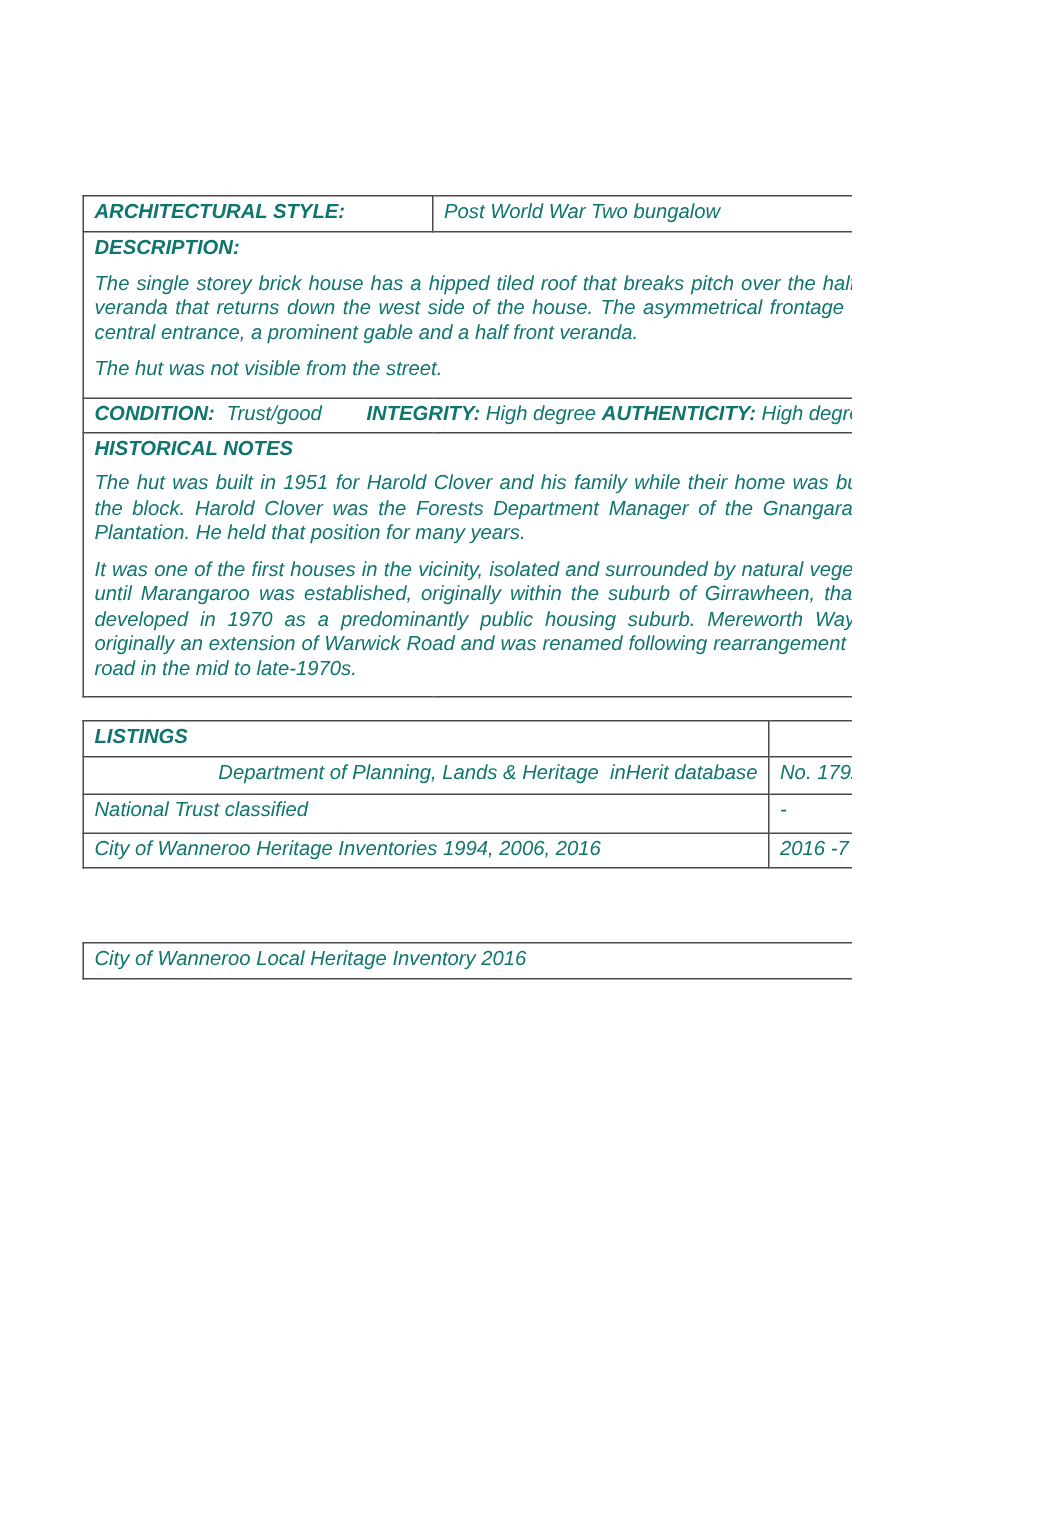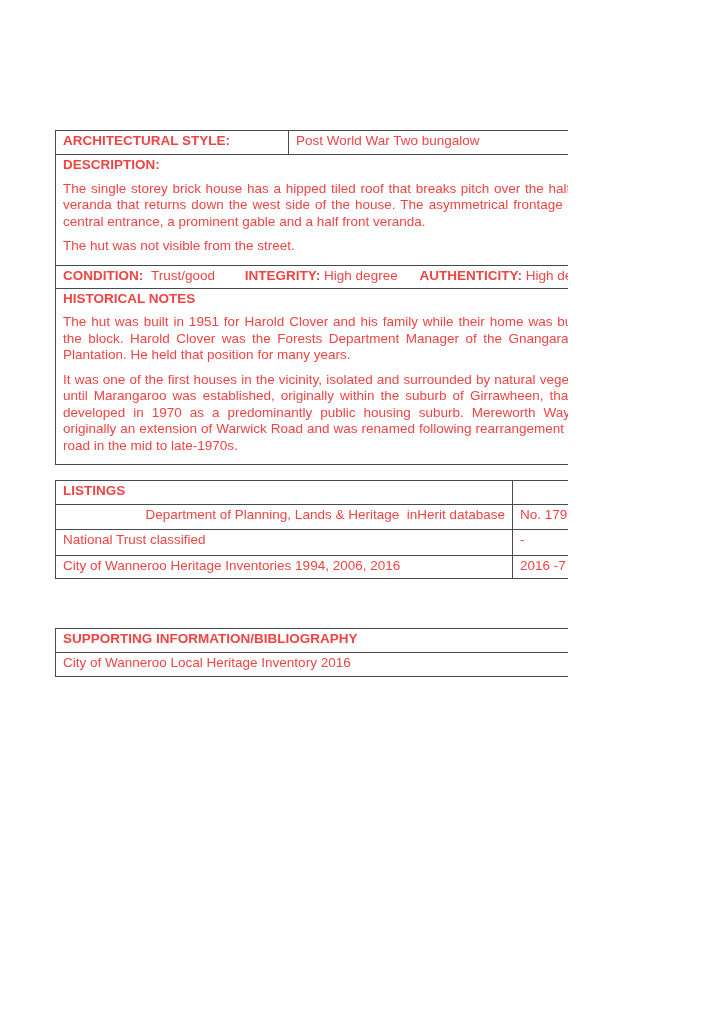--- a/index.html
+++ b/index.html
@@ -2,45 +2,46 @@
 <html><head>
 <meta charset="utf-8">
 <style>
   * { box-sizing: border-box; }
   html, body { margin: 0; padding: 0; background: #ffffff; }
   .page {
     position: relative;
     width: 568px;
     height: 1022px;
     background: #ffffff;
-    color: #ef4444;
+    color: #0f766e;
     font-family: "Liberation Sans", sans-serif;
     font-size: 13.5px;
     line-height: 16.5px;
     overflow: hidden;
+    font-style: italic;
   }
   table.tbl {
     position: absolute;
     left: 55px;
     width: 555px;
     border-collapse: collapse;
     table-layout: fixed;
   }
   .tbl td {
     border: 1.5px solid #4a4a4a;
     padding: 2px 7px;
     vertical-align: top;
     background: #ffffff;
   }
   .lbl { font-weight: bold; }
   .cell-head { font-weight: bold; }
   .tbl p { margin: 7px 0 8px 0; text-align: justify; }
   .tbl p.short { text-align: left; }
   .gap1 { margin-left: 26px; }
-  .gap2 { margin-left: 18px; }
+  .gap2 { }
   .val-sp { margin-left: 4px; }
   .listing-name { white-space: pre-wrap; }
   #main-table   { top: 130px; }
   #listings-table { top: 480px; }
   #supporting-table { top: 628px; }
 </style>
 </head>
 <body>
 
 <div class="page">
@@ -94,22 +95,19 @@
     </tr>
     <tr>
       <td class="listing-name" style="height:23px;">City of Wanneroo Heritage Inventories 1994, 2006, 2016</td>
       <td>2016 -7</td>
     </tr>
   </tbody>
     </table>
 
   <table class="tbl" id="supporting-table">
     <tbody>
-        <tr>
-      <td class="cell-head" style="height:24px;">SUPPORTING INFORMATION/BIBLIOGRAPHY</td>
-    </tr>
     <tr>
       <td style="height:24px;">City of Wanneroo Local Heritage Inventory 2016</td>
     </tr>
   </tbody>
     </table>
 
 </div>
 
 </body></html>

